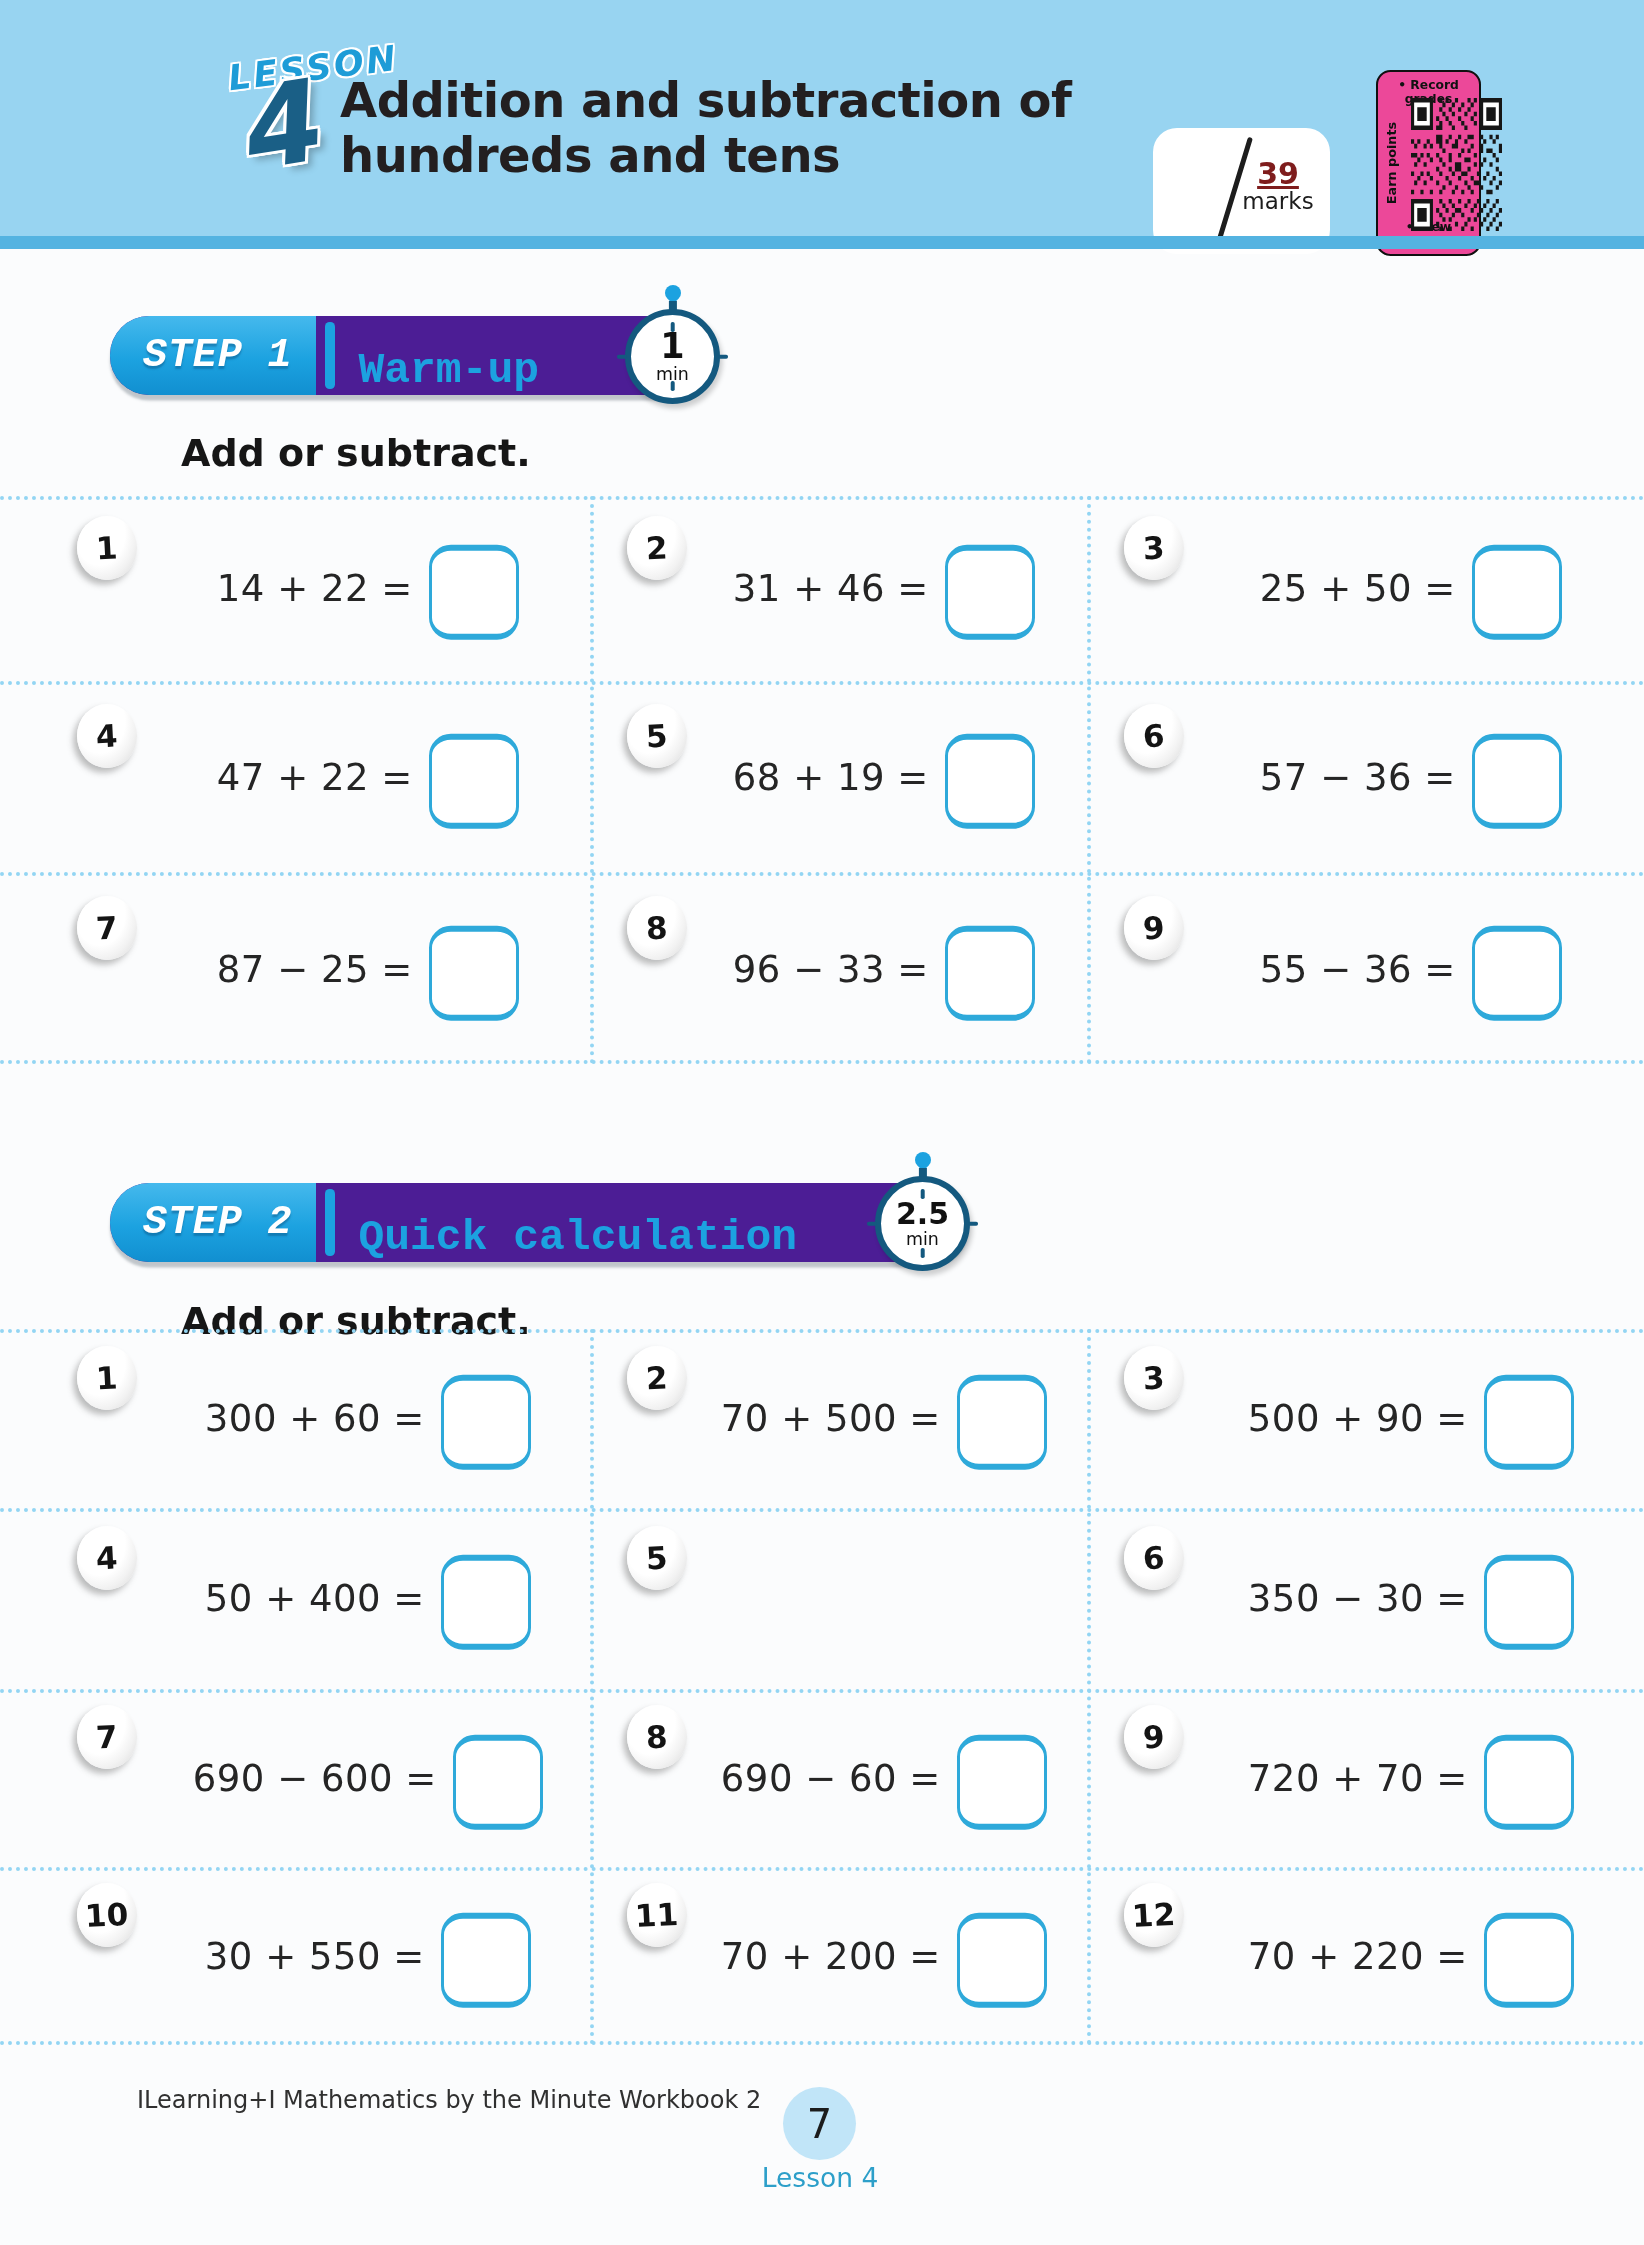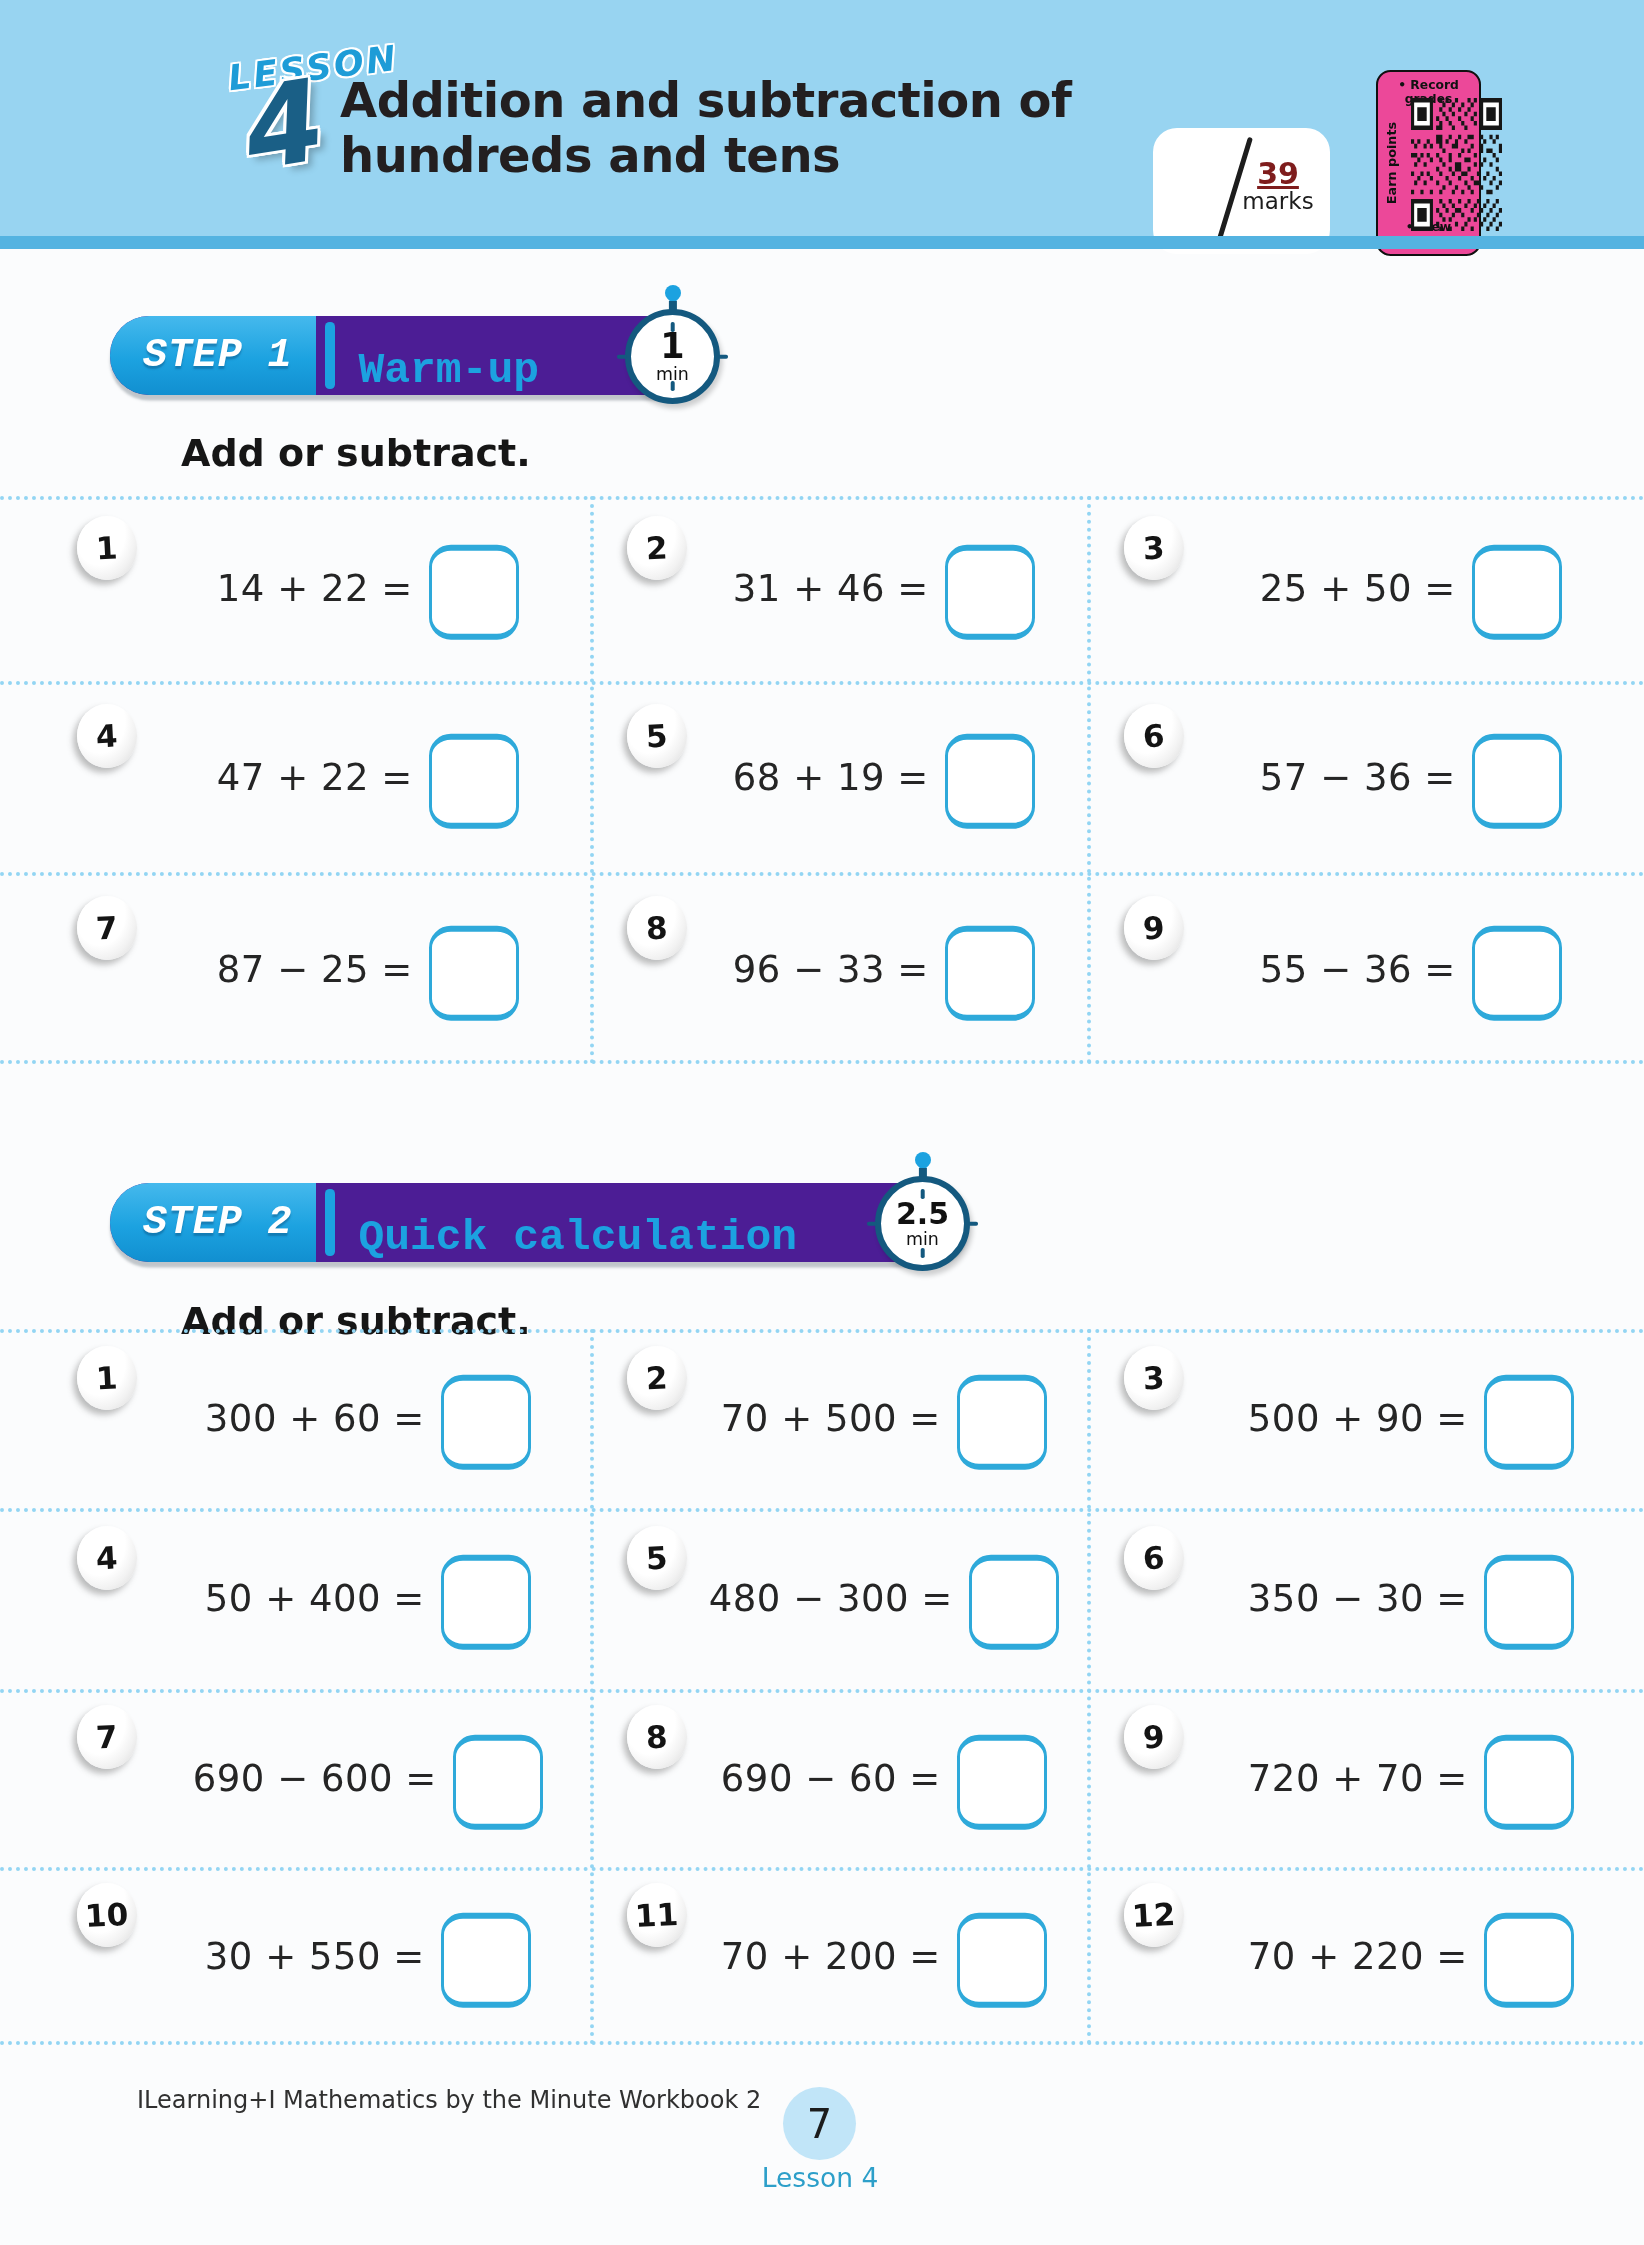--- a/index.html
+++ b/index.html
@@ -318,24 +318,20 @@
     <div class="inner">
       <span class="expr">50 + 400 =</span>
       <span class="abox"></span>
     </div>
   </div>
 
   <div class="cell col2">
     <div class="badge">
       <span class="badge-num">5</span>
     </div>
-    <div class="inner">
-      <span class="expr">480 − 300 =</span>
-      <span class="abox"></span>
-    </div>
   </div>
 
   <div class="cell col3">
     <div class="badge">
       <span class="badge-num">6</span>
     </div>
     <div class="inner">
       <span class="expr">350 − 30 =</span>
       <span class="abox"></span>
     </div>

